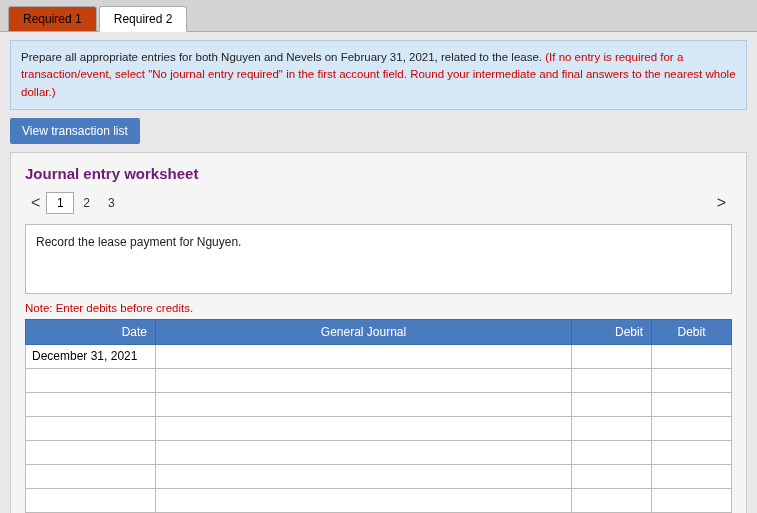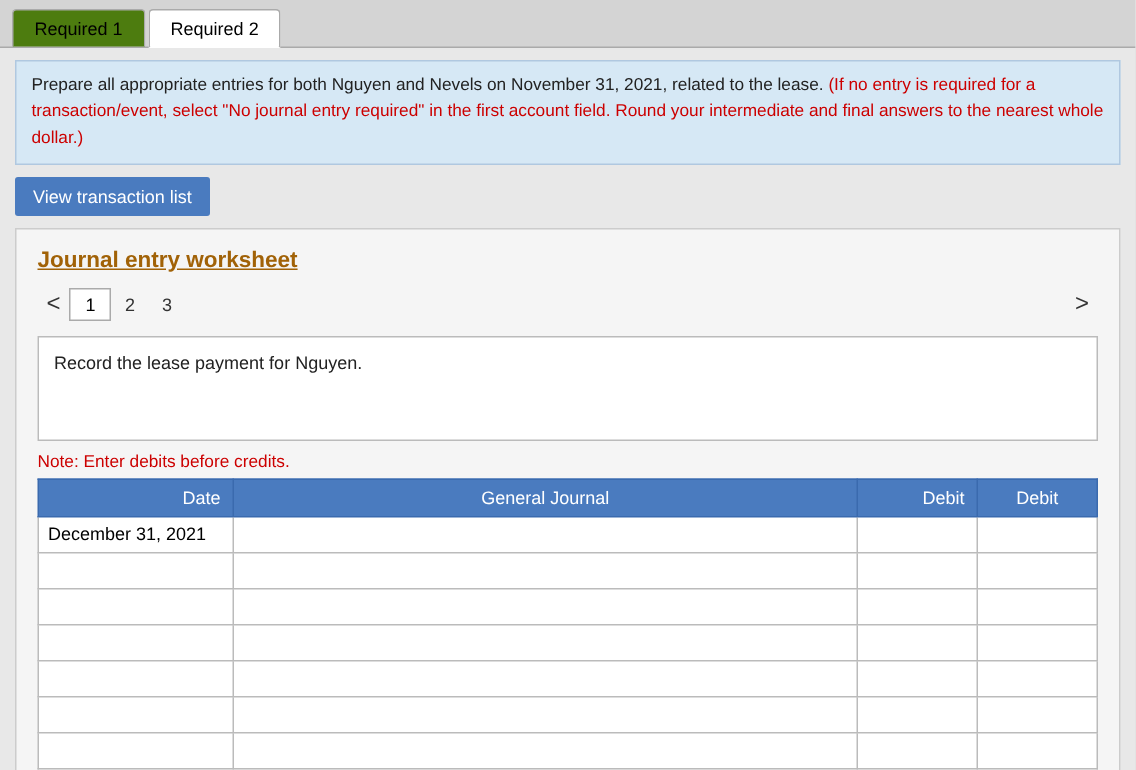--- a/index.html
+++ b/index.html
@@ -23,21 +23,21 @@
       display: flex;
       background: #d4d4d4;
       border-bottom: 1px solid #aaa;
       padding-top: 6px;
       padding-left: 8px;
     }
     .tab {
       padding: 5px 14px;
       border: 1px solid #aaa;
       border-bottom: none;
-      background: #4d7c0f;
+      background: #c2410c;
       cursor: pointer;
       font-size: 12px;
       margin-right: 2px;
       border-radius: 3px 3px 0 0;
     }
     .tab.active {
       background: #fff;
       border-bottom: 1px solid #fff;
       margin-bottom: -1px;
       z-index: 1;
@@ -77,22 +77,21 @@
       background: #f5f5f5;
       border: 1px solid #ccc;
       margin: 0 10px 10px 10px;
       padding: 12px 14px 14px 14px;
     }
 
     .worksheet-title {
       font-size: 15px;
       font-weight: bold;
       margin-bottom: 10px;
-      color: #a16207;
-      text-decoration: underline;
+      color: #701a75;
     }
 
     
     .nav-row {
       display: flex;
       align-items: center;
       margin-bottom: 10px;
       gap: 0;
     }
     .nav-arrow {
@@ -174,21 +173,21 @@
 <body>
 
 <div class="page-container">
 
   <div class="tabs-bar">
     <div class="tab">Required 1</div>
     <div class="tab active">Required 2</div>
   </div>
 
   <div class="instruction-box">
-    <span>Prepare all appropriate entries for both Nguyen and Nevels on November 31, 2021, related to the lease.</span>
+    <span>Prepare all appropriate entries for both Nguyen and Nevels on February 31, 2021, related to the lease.</span>
     <span class="red-text">(If no entry is required for a transaction/event, select "No journal entry required" in the first account field. Round your intermediate and final answers to the nearest whole dollar.)</span>
   </div>
 
   <div class="view-transaction-area">
     <button class="btn-blue">View transaction list</button>
   </div>
 
   <div class="worksheet-card">
     <div class="worksheet-title">Journal entry worksheet</div>
 

